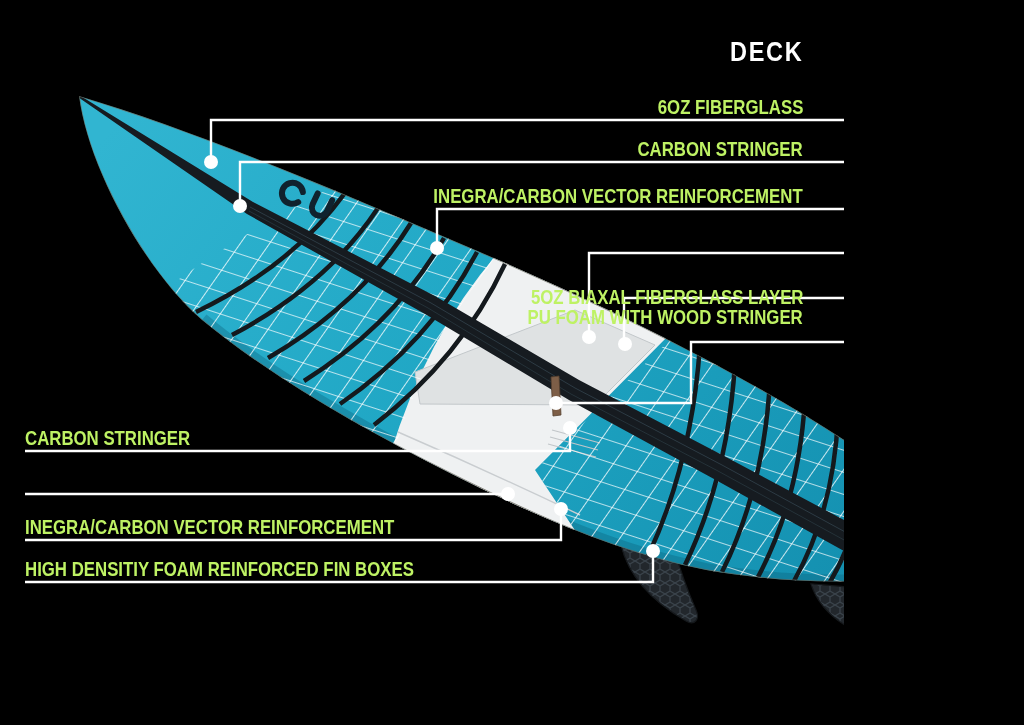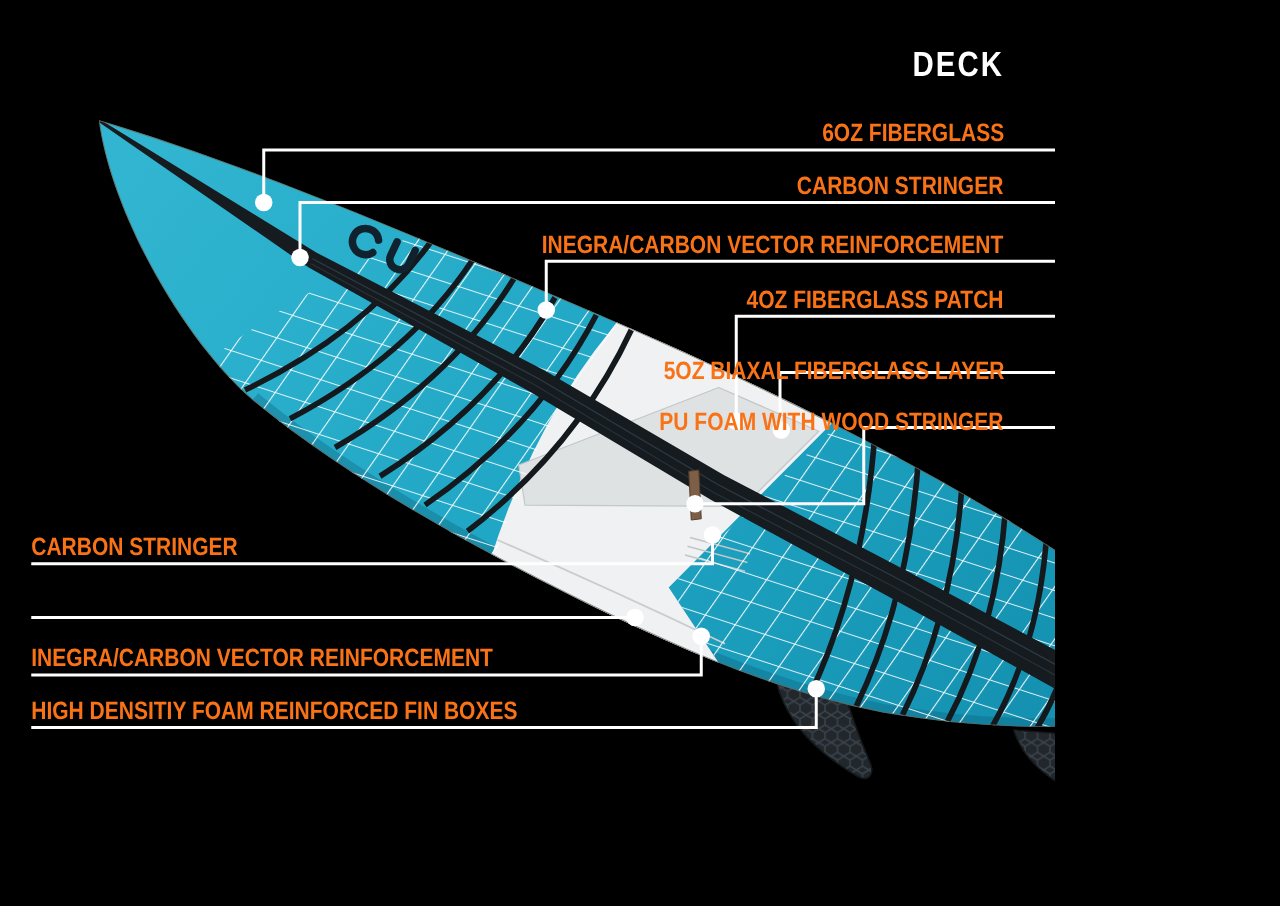--- a/index.html
+++ b/index.html
@@ -1,18 +1,18 @@
 <!DOCTYPE html>
 <html><head>
 <meta charset="utf-8">
 <style>
   html,body{margin:0;padding:0;background:#000;}
   .stage{position:relative;width:844px;height:725px;background:#000;overflow:hidden;
          font-family:"Liberation Sans",sans-serif;}
-  .lbl{position:absolute;color:#f97316;font-weight:bold;font-size:20px;line-height:21px;
+  .lbl{position:absolute;color:#bef264;font-weight:bold;font-size:20px;line-height:21px;
        white-space:nowrap;}
   .lbl.right{right:41px;text-align:right;}
   .lbl.left{left:25px;text-align:left;}
   .cond{display:inline-block;transform:scaleX(.84);}
   .right .cond{transform-origin:100% 50%;}
   .left .cond{transform-origin:0 50%;}
   .ttl{position:absolute;color:#fff;font-weight:bold;font-size:28px;line-height:28px;
        letter-spacing:2px;white-space:nowrap;}
   .ttl.right{right:41px;text-align:right;}
   .ttl.left{left:25px;}
@@ -158,27 +158,24 @@
   </div>
   <div class="lbl right" style="top:97px">
     <span class="cond">6OZ FIBERGLASS</span>
   </div>
   <div class="lbl right" style="top:139px">
     <span class="cond">CARBON STRINGER</span>
   </div>
   <div class="lbl right" style="top:186px">
     <span class="cond">INEGRA/CARBON VECTOR REINFORCEMENT</span>
   </div>
-  <div class="lbl right" style="top:230px">
-    <span class="cond">4OZ FIBERGLASS PATCH</span>
-  </div>
   <div class="lbl right" style="top:287px">
     <span class="cond">5OZ BIAXAL FIBERGLASS LAYER</span>
   </div>
-  <div class="lbl right" style="top:328px">
+  <div class="lbl right" style="top:307px">
     <span class="cond">PU FOAM WITH WOOD STRINGER</span>
   </div>
 
   <div class="lbl left" style="top:428px">
     <span class="cond">CARBON STRINGER</span>
   </div>
   <div class="lbl left" style="top:517px">
     <span class="cond">INEGRA/CARBON VECTOR REINFORCEMENT</span>
   </div>
   <div class="lbl left" style="top:559px">

